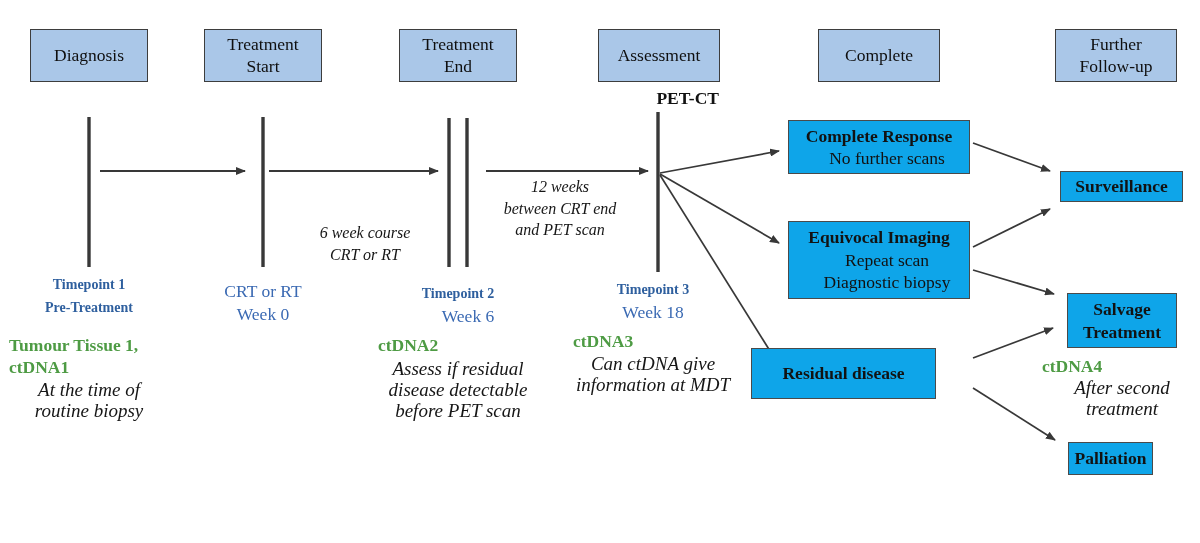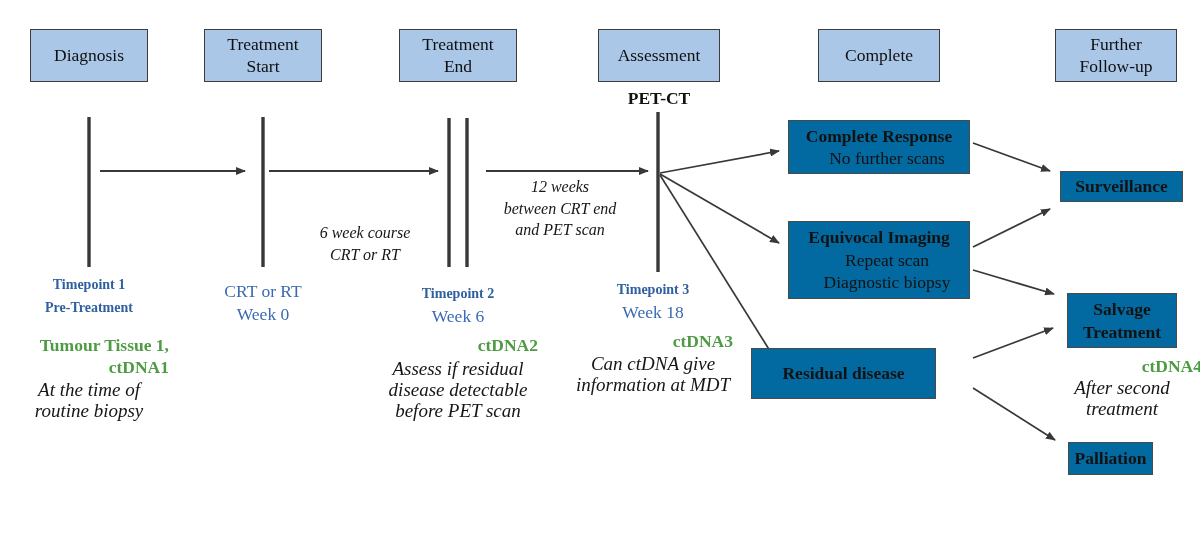--- a/index.html
+++ b/index.html
@@ -20,46 +20,46 @@
   
   svg.layer{position:absolute;left:0;top:0;pointer-events:none;}
   
   .inote{
     font-style:italic;font-size:16px;line-height:21.5px;text-align:center;
     white-space:pre-line;color:#161616;
   }
   
   .tp-blue-bold{font-weight:bold;color:#2e5f9e;font-size:14px;line-height:22.5px;text-align:center;white-space:pre-line;}
   .tp-blue-reg{color:#3b6ab3;font-size:17.5px;line-height:22.5px;text-align:center;white-space:pre-line;}
-  .tp-green{font-weight:bold;color:#4e9b44;font-size:17.5px;line-height:21.5px;text-align:right;white-space:pre-line;}
+  .tp-green{font-weight:bold;color:#4e9b44;font-size:17.5px;line-height:21.5px;text-align:left;white-space:pre-line;}
   .tp-italic{font-style:italic;font-size:19px;line-height:21px;text-align:center;white-space:pre-line;color:#161616;}
   
   .obox{
-    background:#0369a1;border:1.6px solid #4a4a4a;
+    background:#0ea5e9;border:1.6px solid #4a4a4a;
     display:flex;flex-direction:column;align-items:center;justify-content:center;
     text-align:center;font-size:17.5px;line-height:22.5px;
   }
   .obox .t{font-weight:bold;white-space:pre-line;}
   .obox .d{font-weight:normal;white-space:pre-line;margin-left:16px;}
   .obox .d:empty{display:none;}
 </style>
 </head>
 <body>
 
 <div class="abs stage" style="left:30px;width:118px;">Diagnosis</div>
 <div class="abs stage" style="left:204px;width:118px;">Treatment
 Start</div>
 <div class="abs stage" style="left:399px;width:118px;">Treatment
 End</div>
 <div class="abs stage" style="left:598px;width:122px;">Assessment</div>
 <div class="abs stage" style="left:818px;width:122px;">Complete</div>
 <div class="abs stage" style="left:1055px;width:122px;">Further
 Follow-up</div>
 
-<div class="abs petct" style="left:599px;top:88px;width:120px;">PET-CT</div>
+<div class="abs petct" style="left:599px;top:88px;width:120px;text-align:right;">PET-CT</div>
 
 <svg class="layer" width="1200" height="543" viewBox="0 0 1200 543">
   <defs>
     <marker id="ah" viewBox="0 0 10 8" markerWidth="10" markerHeight="8" refX="9" refY="4" orient="auto" markerUnits="userSpaceOnUse">
       <path d="M0,0 L10,4 L0,8 z" fill="#383838"></path>
     </marker>
   </defs>
 
   <line x1="89" y1="117" x2="89" y2="267" stroke="#383838" stroke-width="3.4"></line>
   <line x1="263" y1="117" x2="263" y2="267" stroke="#383838" stroke-width="3.4"></line>
@@ -92,21 +92,21 @@
 Pre-Treatment</div>
 <div class="abs tp-green" style="left:9px;top:335px;width:160px;">Tumour Tissue 1,
 ctDNA1</div>
 <div class="abs tp-italic" style="left:9px;top:379px;width:160px;">At the time of
 routine biopsy</div>
 
 <div class="abs tp-blue-reg" style="left:183px;top:280px;width:160px;">CRT or RT
 Week 0</div>
 
 <div class="abs tp-blue-bold" style="left:378px;top:283px;width:160px;">Timepoint 2</div>
-<div class="abs tp-blue-reg" style="left:378px;top:305px;width:160px;">Week 6</div>
+<div class="abs tp-blue-reg" style="left:388px;top:305px;width:160px;">Week 6</div>
 <div class="abs tp-green" style="left:378px;top:335px;width:160px;">ctDNA2</div>
 <div class="abs tp-italic" style="left:378px;top:358px;width:160px;">Assess if residual
 disease detectable
 before PET scan</div>
 
 <div class="abs tp-blue-bold" style="left:573px;top:279px;width:160px;">Timepoint 3</div>
 <div class="abs tp-blue-reg" style="left:573px;top:301px;width:160px;">Week 18</div>
 <div class="abs tp-green" style="left:573px;top:331px;width:160px;">ctDNA3</div>
 <div class="abs tp-italic" style="left:573px;top:353px;width:160px;">Can ctDNA give
 information at MDT</div>

